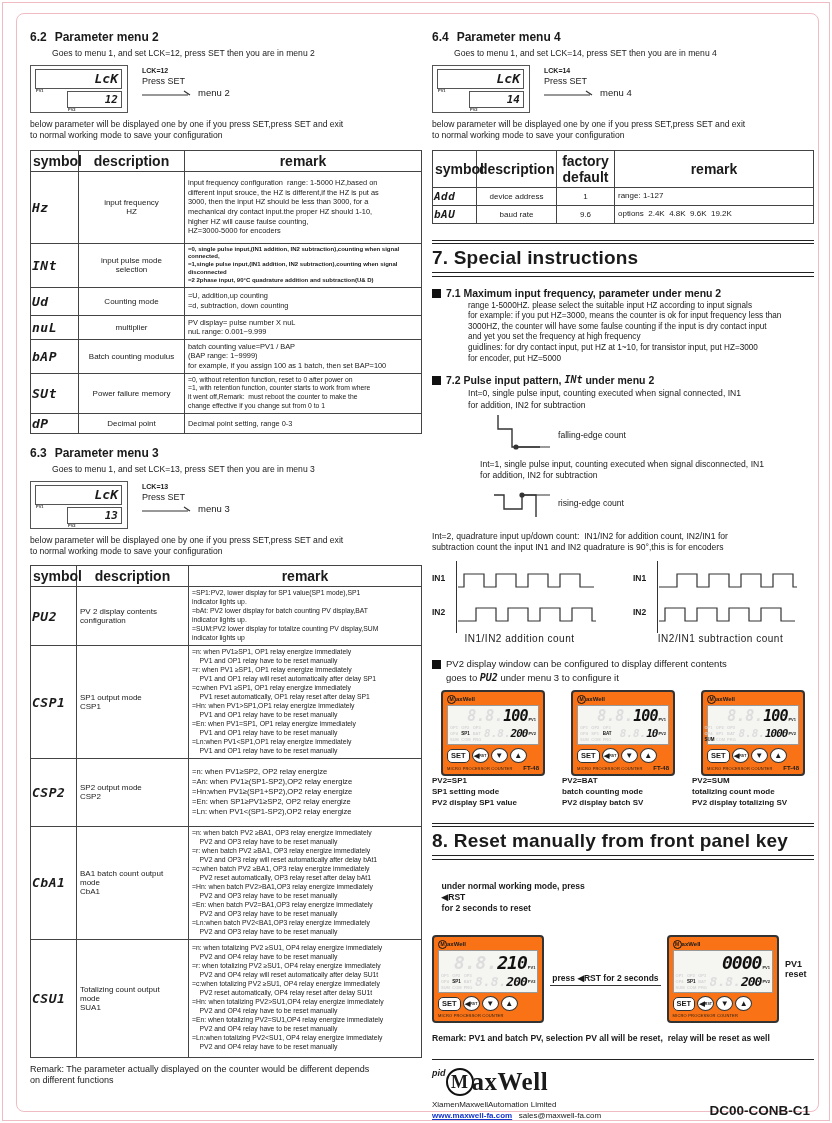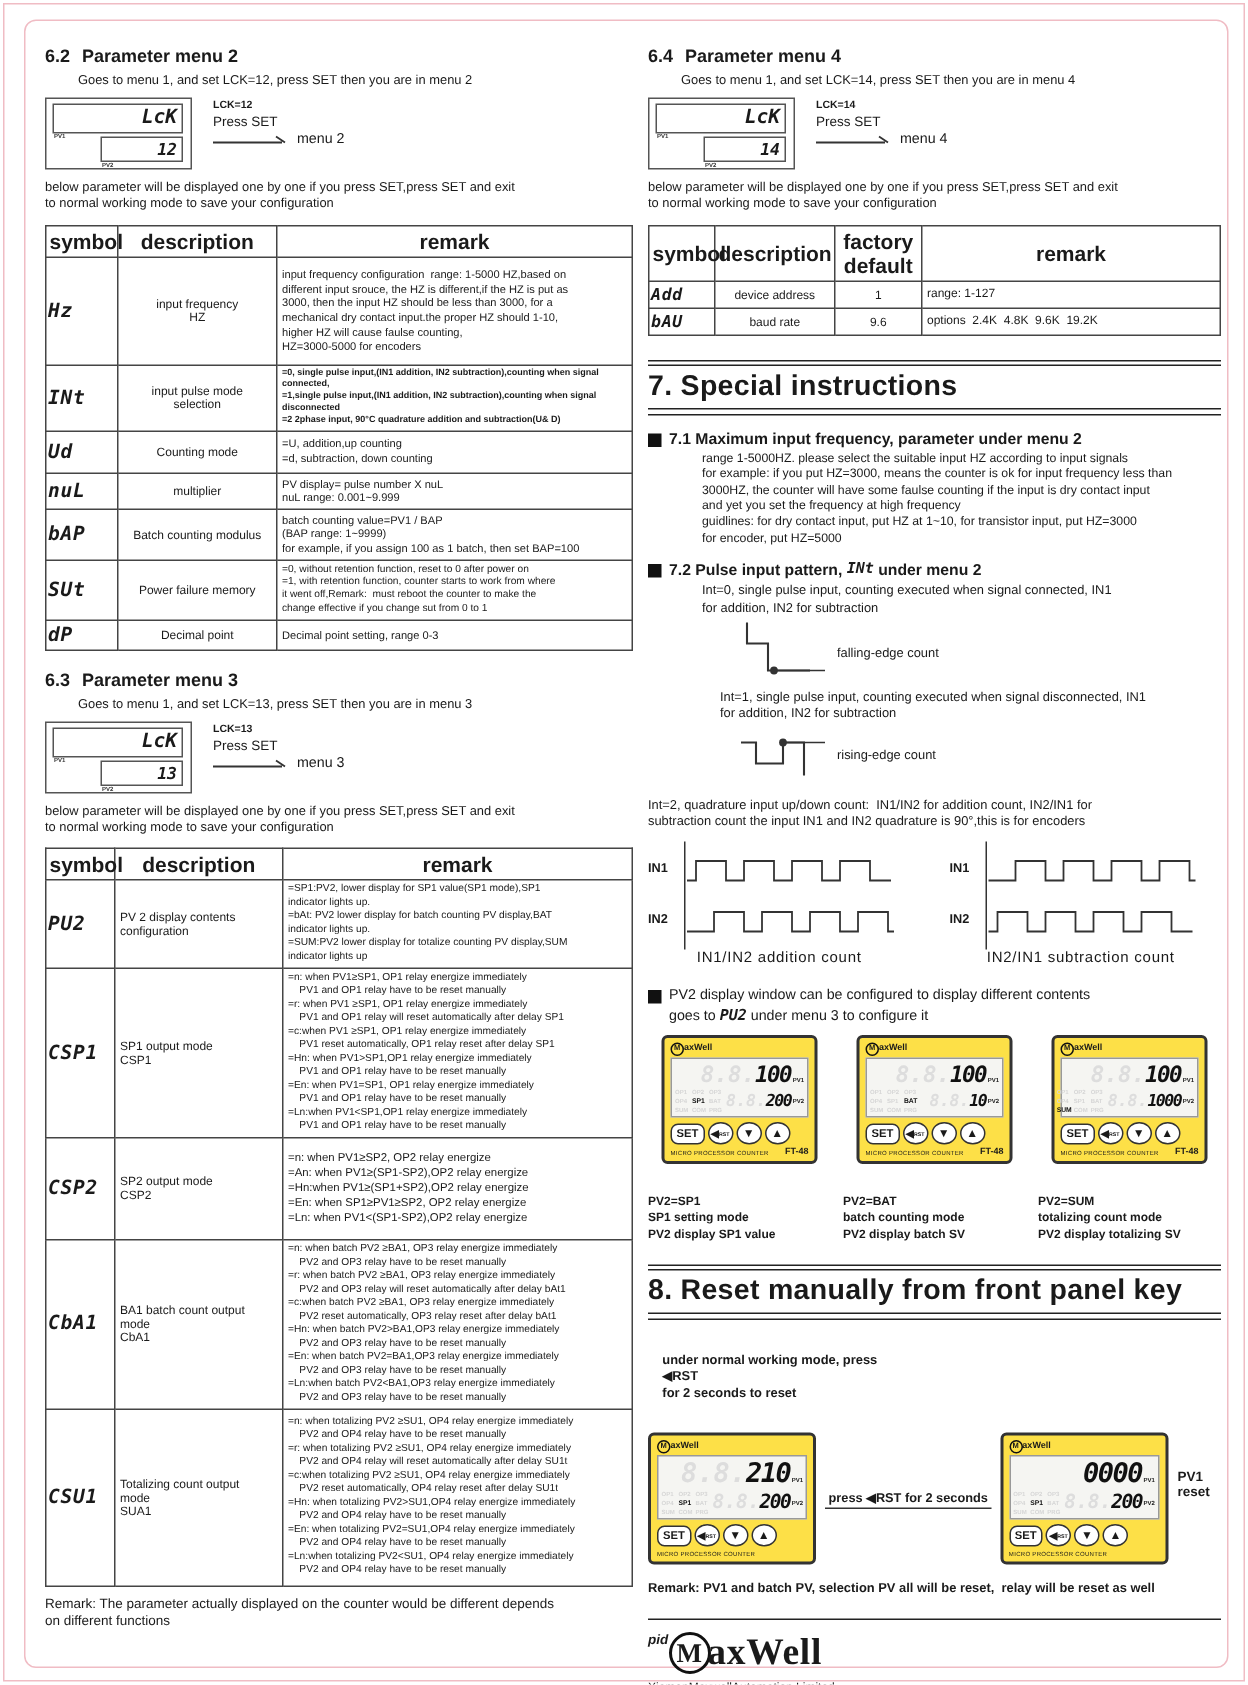--- a/index.html
+++ b/index.html
@@ -60,21 +60,21 @@
 
   
   .waves { display:flex; gap:26px; margin-top:8px; }
   .wave { position:relative; width:175px; }
   .wave::before { content:""; position:absolute; left:24px; top:0; height:72px; border-left:1px solid #333; }
   .wrow { display:flex; align-items:center; height:34px; }
   .wlab { width:24px; font-size:8.5px; font-weight:bold; flex:none; }
   .wcap { font-size:10px; text-align:center; margin-top:4px; letter-spacing:0.5px; }
 
   
-  .counter { border:2px solid #333; border-radius:4px; background:#fde047; padding:3px 4px; box-sizing:border-box; position:relative; }
+  .counter { border:2px solid #333; border-radius:4px; background:#f97316; padding:3px 4px; box-sizing:border-box; position:relative; }
   .c-sm { width:104px; }
   .c-lg { width:122px; }
   .c-brand { font-size:6px; font-weight:bold; }
   .c-brand .cm { display:inline-block; border:1px solid #111; border-radius:50%; width:7px; height:7px; line-height:7px; text-align:center; font-size:5px; }
   .c-display { border:1px solid #999; background:#f5f5f2; padding:1px 2px 2px 2px; margin-top:1px; }
   .c-l1 { display:flex; align-items:baseline; justify-content:flex-end; }
   .c-l2 { display:flex; align-items:center; justify-content:flex-end; }
   .ghost { color:#ddd; font-family:"DejaVu Sans Mono",monospace; font-weight:bold; font-style:italic; }
   .cval { font-family:"DejaVu Sans Mono",monospace; font-weight:bold; font-style:italic; color:#111; letter-spacing:-1px; }
   .c-sm .c-l1 .ghost,.c-sm .c-l1 .cval { font-size:15px; }
@@ -86,21 +86,21 @@
   .inds .ind { font-size:4px; color:#d6d6d6; font-weight:bold; }
   .inds .ind.on { color:#111; font-size:4.5px; }
   .c-btns { display:flex; gap:2px; margin-top:3px; align-items:center; }
   .btn-set { border:1.2px solid #333; border-radius:5px; font-size:7.5px; font-weight:bold; padding:1.5px 3px; background:#fff; }
   .btn-c { width:17px; height:15px; border:1.2px solid #333; border-radius:50%; display:flex; align-items:center; justify-content:center; font-size:8px; font-weight:bold; background:#fff; box-sizing:border-box; }
   .btn-rst { font-size:7px; }
   .btn-rst .rst-t { font-size:3.5px; }
   .c-foot { display:flex; justify-content:space-between; align-items:center; margin-top:2px; }
   .c-foot .mpc { font-size:4px; letter-spacing:0.2px; }
   .c-foot .model { font-size:6px; font-weight:bold; }
-  .c-caption { font-size:8px; font-weight:bold; line-height:1.35; margin-top:20px; white-space:pre-wrap; }
+  .c-caption { font-size:8px; font-weight:bold; line-height:1.35; margin-top:0; white-space:pre-wrap; }
 
   .counters-row { display:flex; justify-content:space-between; margin-top:6px; }
   .counters-row .cwrap { width:122px; }
   .counters-row .cwrap .counter { margin:0 auto; }
 
   
   .reset-row { display:flex; align-items:center; margin-top:10px; gap:6px; }
   .press-arrow { font-size:8.5px; font-weight:bold; border-bottom:1.2px solid #333; padding:0 2px 2px 2px; white-space:nowrap; }
   .pv1-reset { font-size:9px; font-weight:bold; align-self:flex-start; margin-top:24px; }
   .key-pill { font-weight:bold; }

